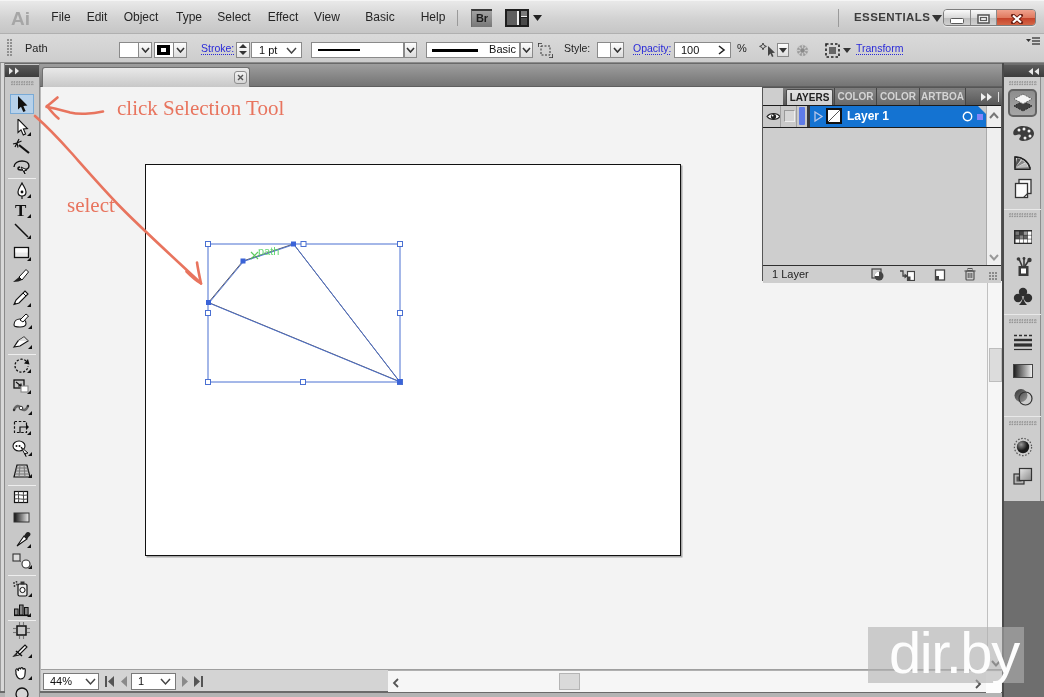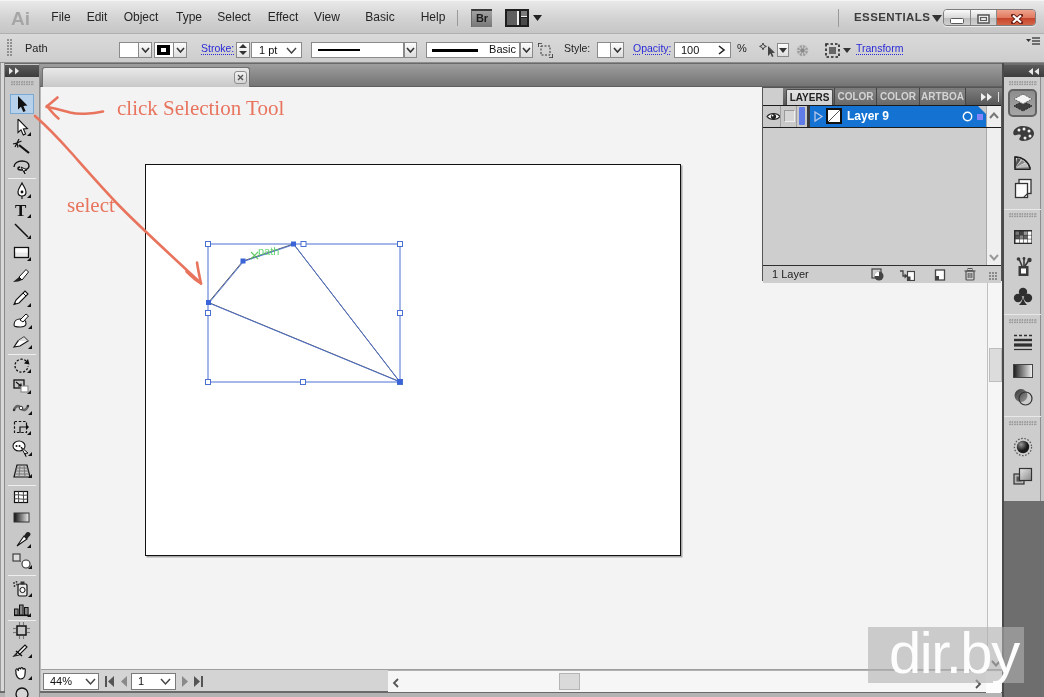--- a/index.html
+++ b/index.html
@@ -486,21 +486,21 @@
     <svg class="abs" style="left:215px;top:0;" width="8" height="8">
         <polygon points="0,0 8,8 8,0" fill="#c9c9c9"></polygon>
       </svg>
     <svg class="abs" style="left:50px;top:5px;" width="11" height="12">
         <polygon points="2,1 9,5.5 2,10" fill="none" stroke="#b9c6e8" stroke-width="1.3"></polygon>
       </svg>
     <div class="abs" style="left:63px;top:2px;width:16px;height:16px;background:#fff;border:2px solid #111;"></div>
     <svg class="abs" style="left:63px;top:2px;" width="16" height="16">
         <line x1="2" y1="14" x2="14" y2="2" stroke="#555" stroke-width="1"></line>
       </svg>
-    <div class="abs" style="left:84px;top:3px;font-size:12px;font-weight:bold;color:#fff;">Layer 9</div>
+    <div class="abs" style="left:84px;top:3px;font-size:12px;font-weight:bold;color:#fff;">Layer 1</div>
     <svg class="abs" style="left:199px;top:5px;" width="11" height="11">
         <circle cx="5.5" cy="5.5" r="4.2" fill="none" stroke="#fff" stroke-width="1.4"></circle>
       </svg>
     <div class="abs" style="left:214px;top:8px;width:6px;height:6px;background:#8585f8;"></div>
 
     <div class="abs" style="left:223px;top:0;width:15px;height:21px;background:#efefef;border-left:1px solid #aaa;"></div>
     <svg class="abs" style="left:226px;top:6px;" width="10" height="8">
         <polyline points="1,6 5,1.5 9,6" fill="none" stroke="#777" stroke-width="2"></polyline>
       </svg>
   </div>

